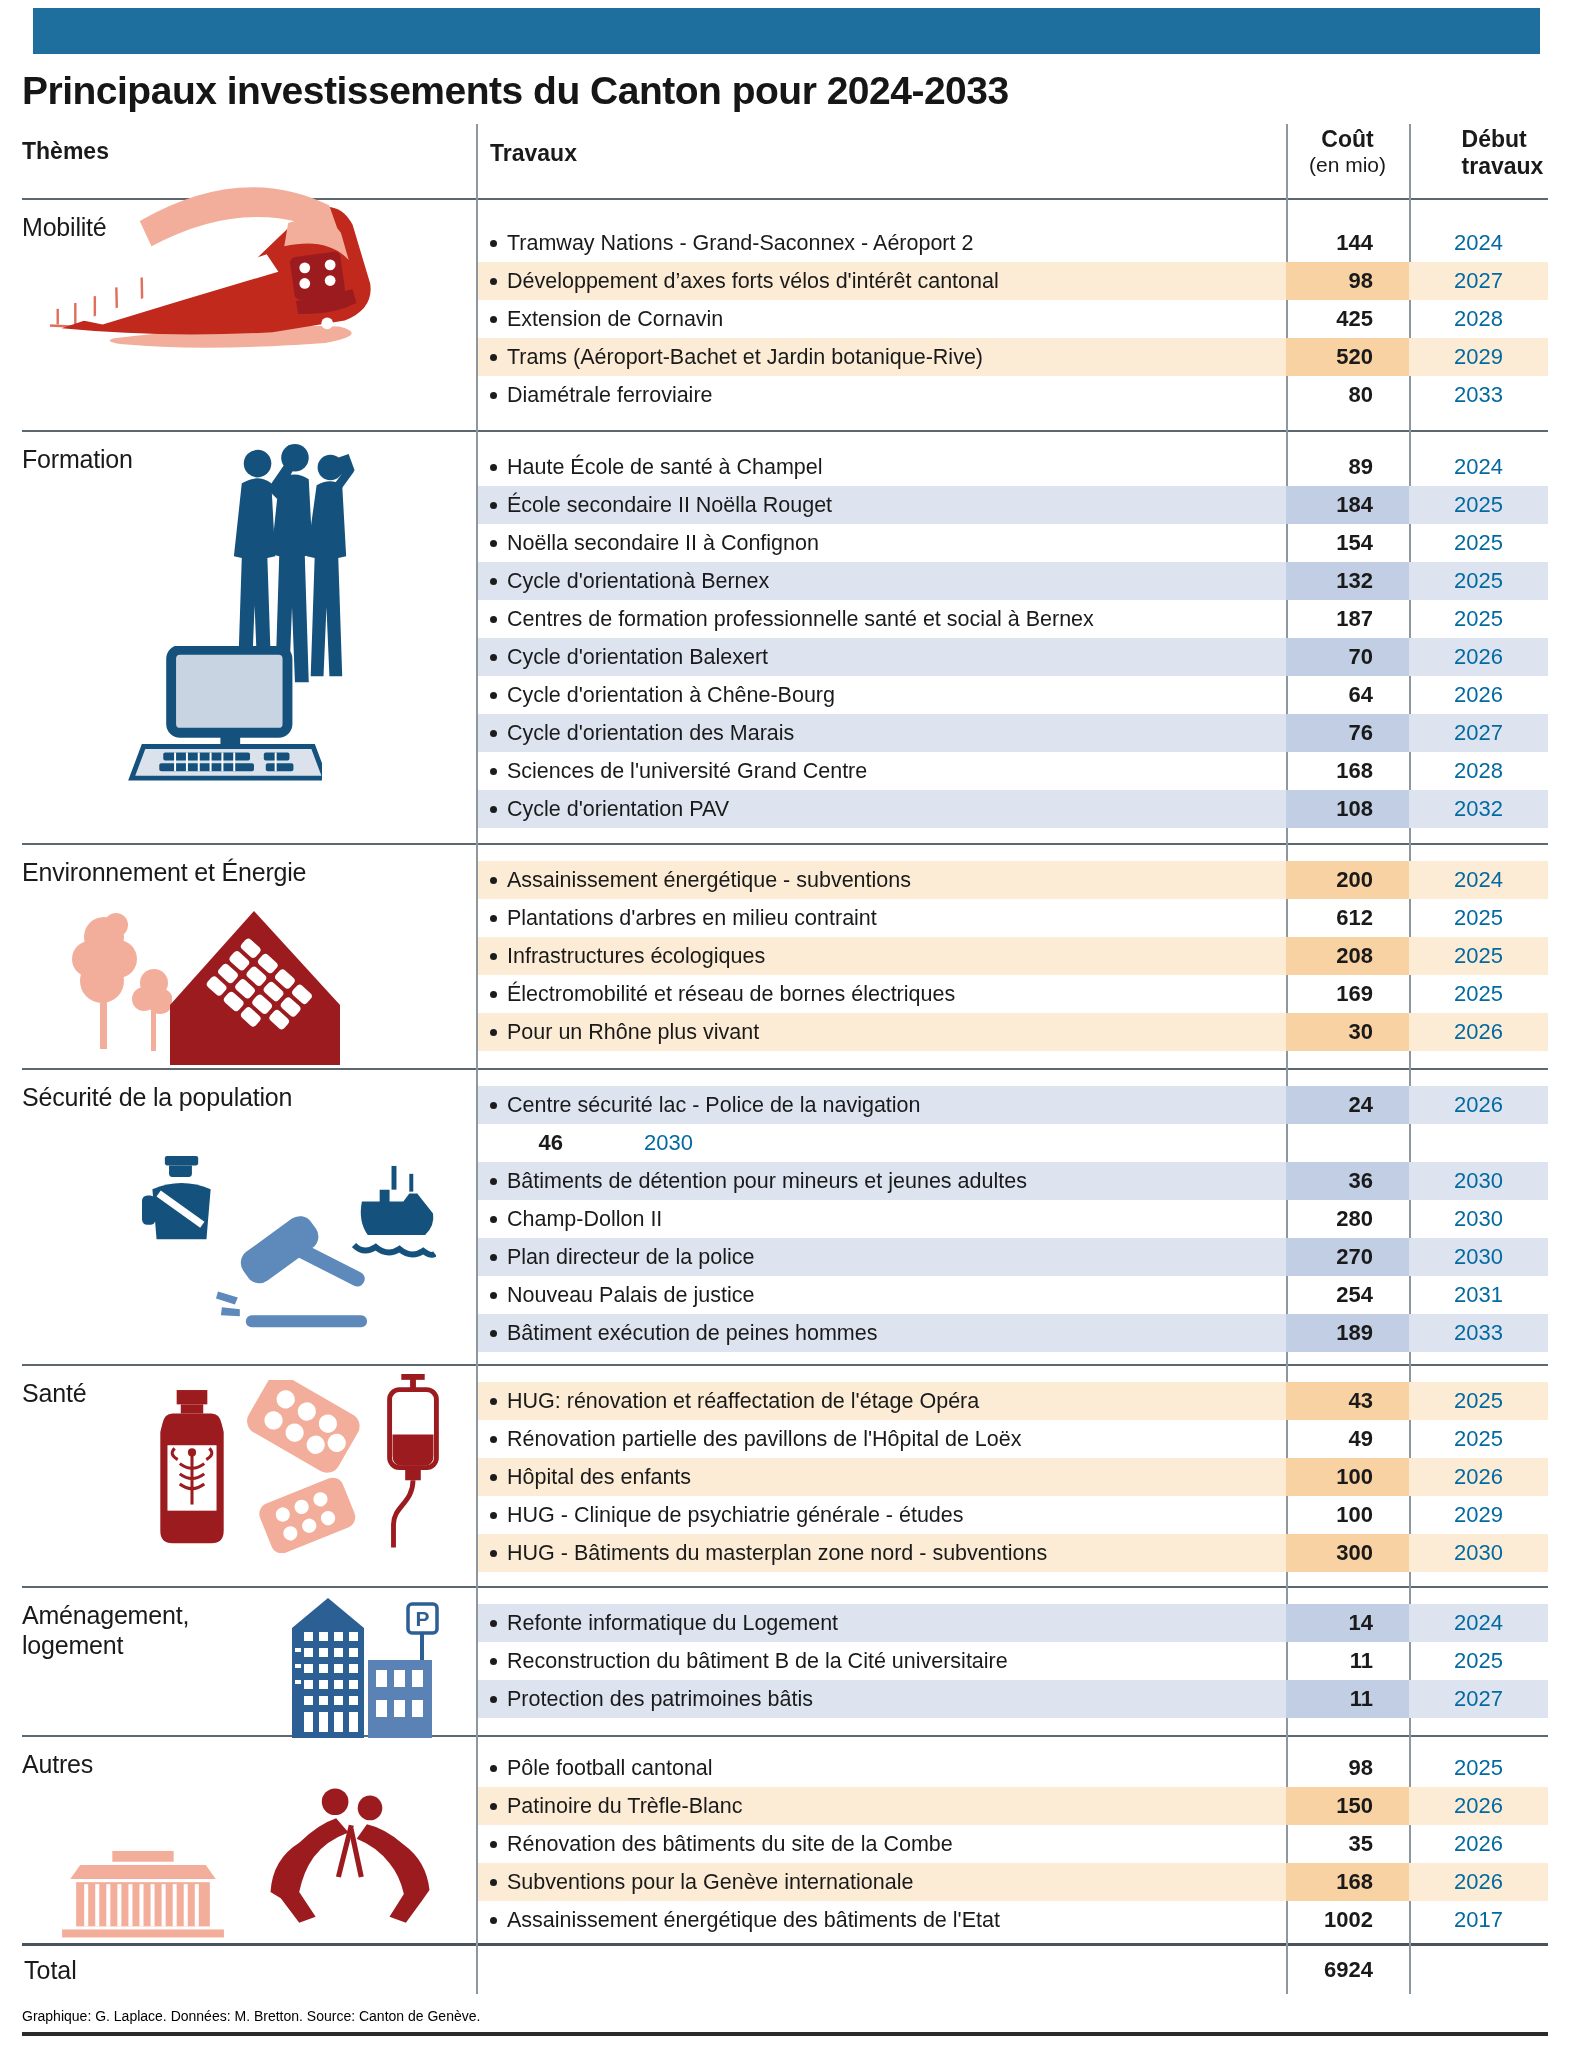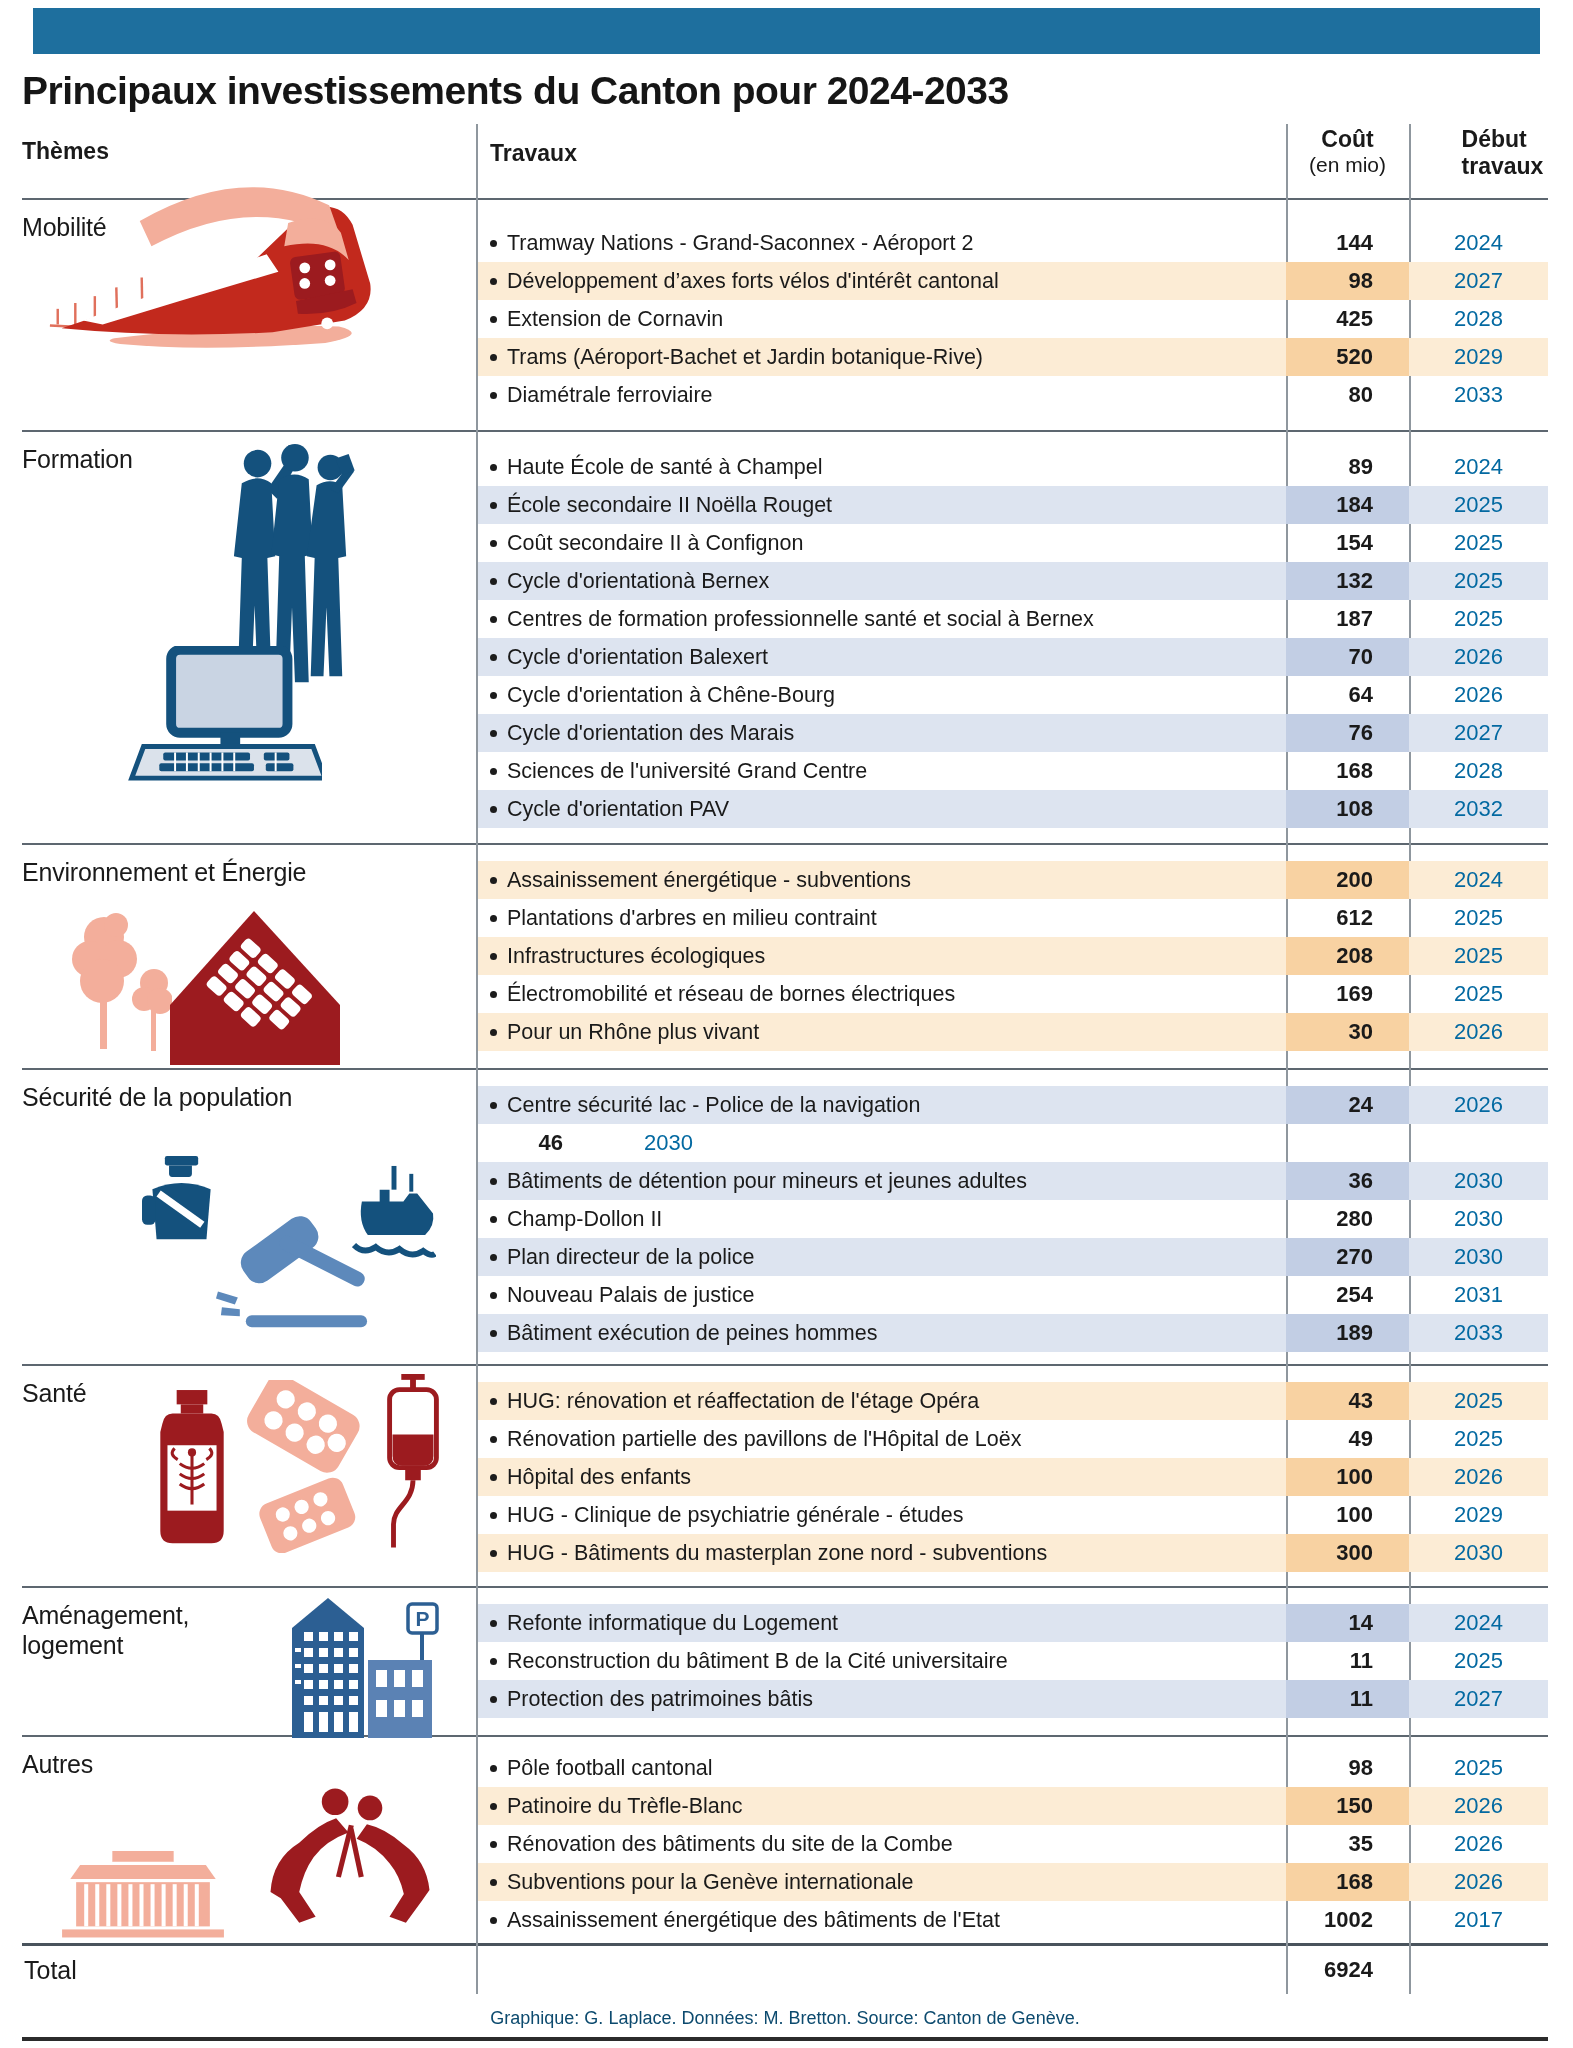--- a/index.html
+++ b/index.html
@@ -51,21 +51,21 @@
   .tint-orange .row.hl .c-cost{background:var(--orange-cost);height:38px;line-height:38px;}
   .tint-blue .row.hl{background:var(--blue-row);}
   .tint-blue .row.hl .c-cost{background:var(--blue-cost);height:38px;line-height:38px;}
 
   .trow{display:flex;height:48px;align-items:center;}
   .trow .t-label{width:454px;font-size:25px;font-weight:normal;padding-left:2px;}
   .trow .t-spacer{flex:1;}
   .trow .t-value{width:123px;text-align:right;padding-right:36px;font-size:22px;font-weight:bold;}
   .trow .t-year{width:139px;}
 
-  .footer{margin:14px 25px 0 22px;font-size:18px;color:#0c4a6e;text-align:center;}
+  .footer{margin:14px 25px 0 22px;font-size:14px;color:#000000;}
   .bottomrule{margin:8px 25px 0 22px;height:4px;background:#2b2b2b;}
 
   
   .f-redmain{fill:var(--red-main);} .f-reddark{fill:var(--red-dark);} .f-salmon{fill:var(--salmon);}
   .f-white{fill:#fff;} .f-bluedark{fill:var(--blue-dark);} .f-bluemid{fill:var(--blue-mid);}
   .f-bldg{fill:var(--blue-building);} .f-bldglight{fill:#5b82b4;} .f-screen{fill:#c9d4e3;}
   .s-salmontrain{stroke:#e0705c;} .s-white{stroke:#fff;} .s-bluedark{stroke:var(--blue-dark);}
   .s-reddark{stroke:var(--red-dark);}
 </style>
 </head>
@@ -215,21 +215,21 @@
           <div class="c-trav">
             <span class="dot"></span>
             <span>École secondaire II Noëlla Rouget</span>
           </div>
           <div class="c-cost">184</div>
           <div class="c-year">2025</div>
         </div>
         <div class="row">
           <div class="c-trav">
             <span class="dot"></span>
-            <span>Coût secondaire II à Confignon</span>
+            <span>Noëlla secondaire II à Confignon</span>
           </div>
           <div class="c-cost">154</div>
           <div class="c-year">2025</div>
         </div>
         <div class="row hl">
           <div class="c-trav">
             <span class="dot"></span>
             <span>Cycle d'orientationà Bernex</span>
           </div>
           <div class="c-cost">132</div>

